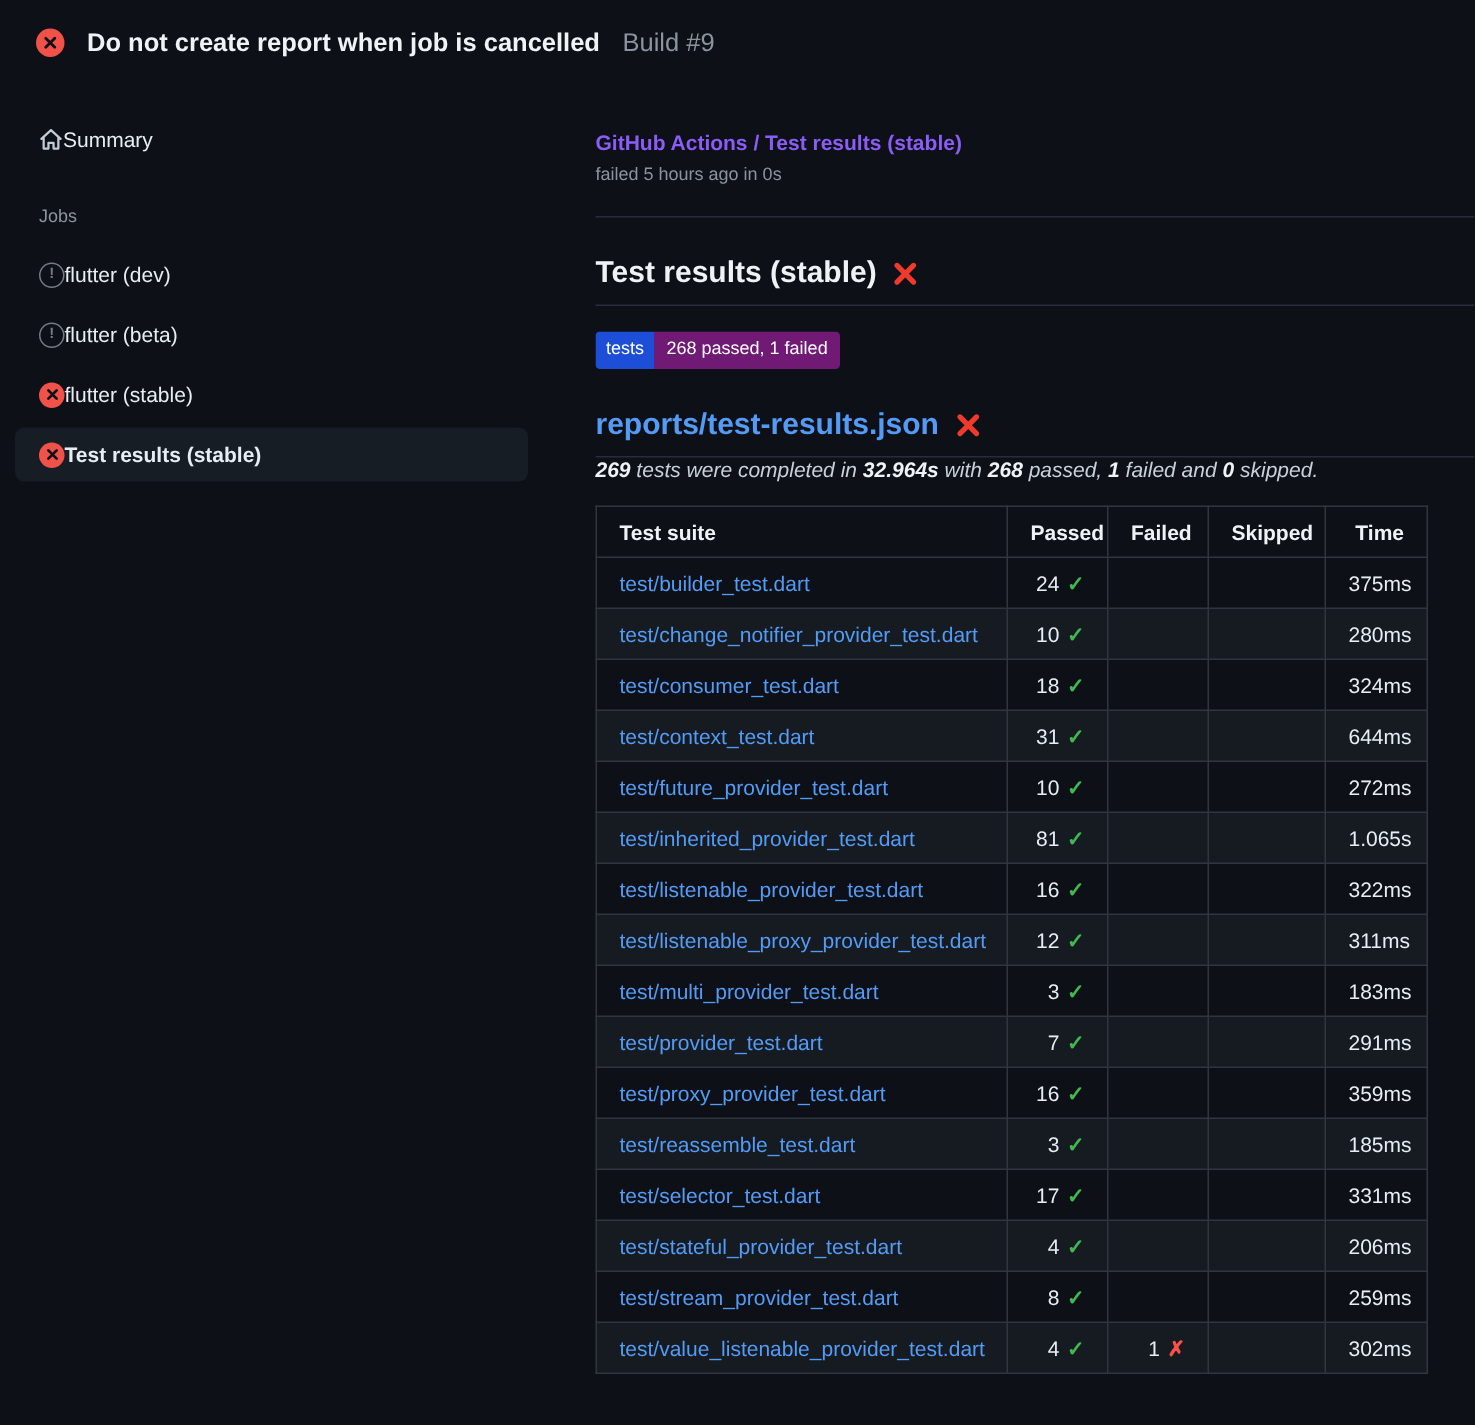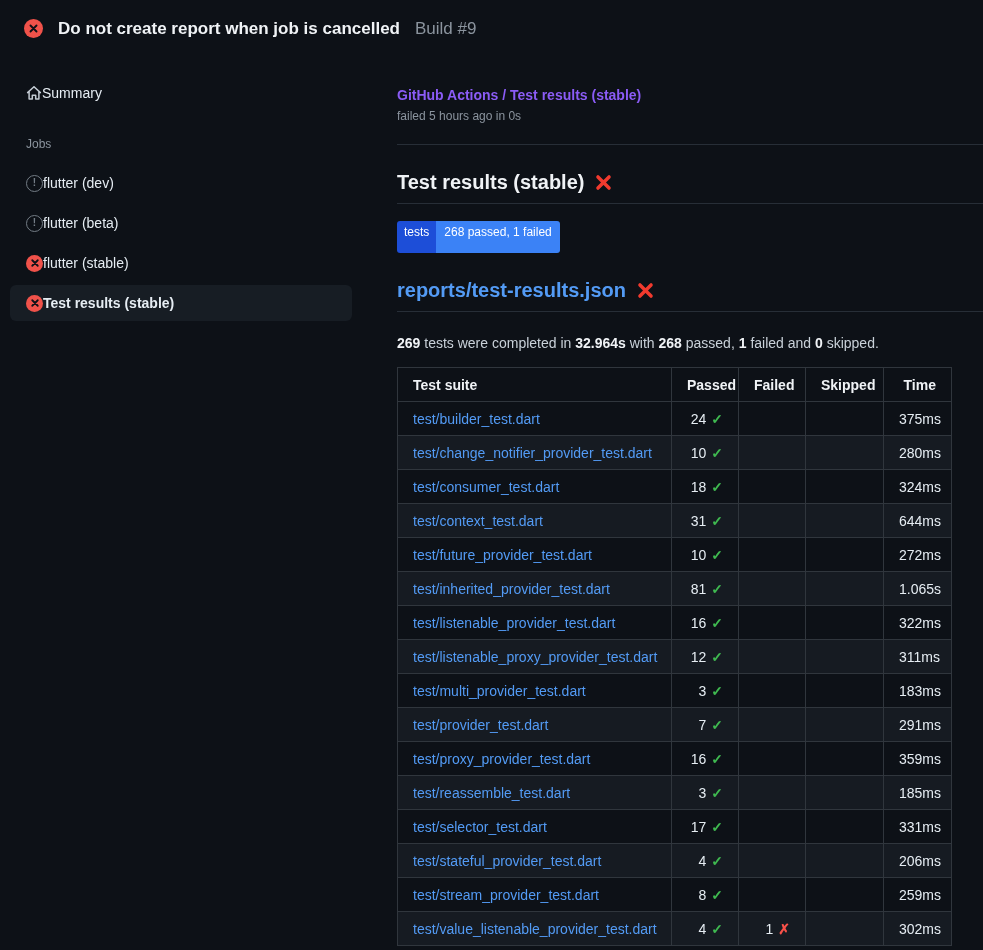--- a/index.html
+++ b/index.html
@@ -57,23 +57,23 @@
   .run-meta { color:#8b949e; font-size:12px; margin-top:6px; }
   hr.div { border:none; border-top:1px solid #272e37; margin:0; }
   hr.div.first { margin-top:21px; }
   .h2row { display:flex; align-items:center; gap:10px; margin-top:26px; padding-bottom:9px; }
   .h2 { font-size:20px; font-weight:700; color:#f0f3f6; }
   .h2.link { color:#539bf5; cursor:pointer; }
   .x-ic { flex:0 0 auto; display:flex; }
 
   .badge { display:inline-flex; margin-top:17px; font-size:12px; border-radius:3px; overflow:hidden; line-height:1; }
   .badge .k { background:#1d4ed8; color:#fff; padding:5px 7px 6px; }
-  .badge .v { background:#3b82f6; color:#fff; padding:5px 8px 15px; }
-
-  .summary-line { margin-top:23px; color:#c9d1d9; font-size:14px; }
+  .badge .v { background:#701a75; color:#fff; padding:5px 8px 8px; }
+
+  .summary-line { color:#c9d1d9; font-size:14px;font-style:italic; }
   .summary-line b { color:#f0f3f6; font-weight:700; }
 
   
   table.results {
     margin-top:16px; border-collapse:collapse; table-layout:fixed;
     width:554px; font-size:14px;
   }
   table.results th, table.results td {
     border:1px solid #30363d; padding:7px 15px; height:34px;
   }

